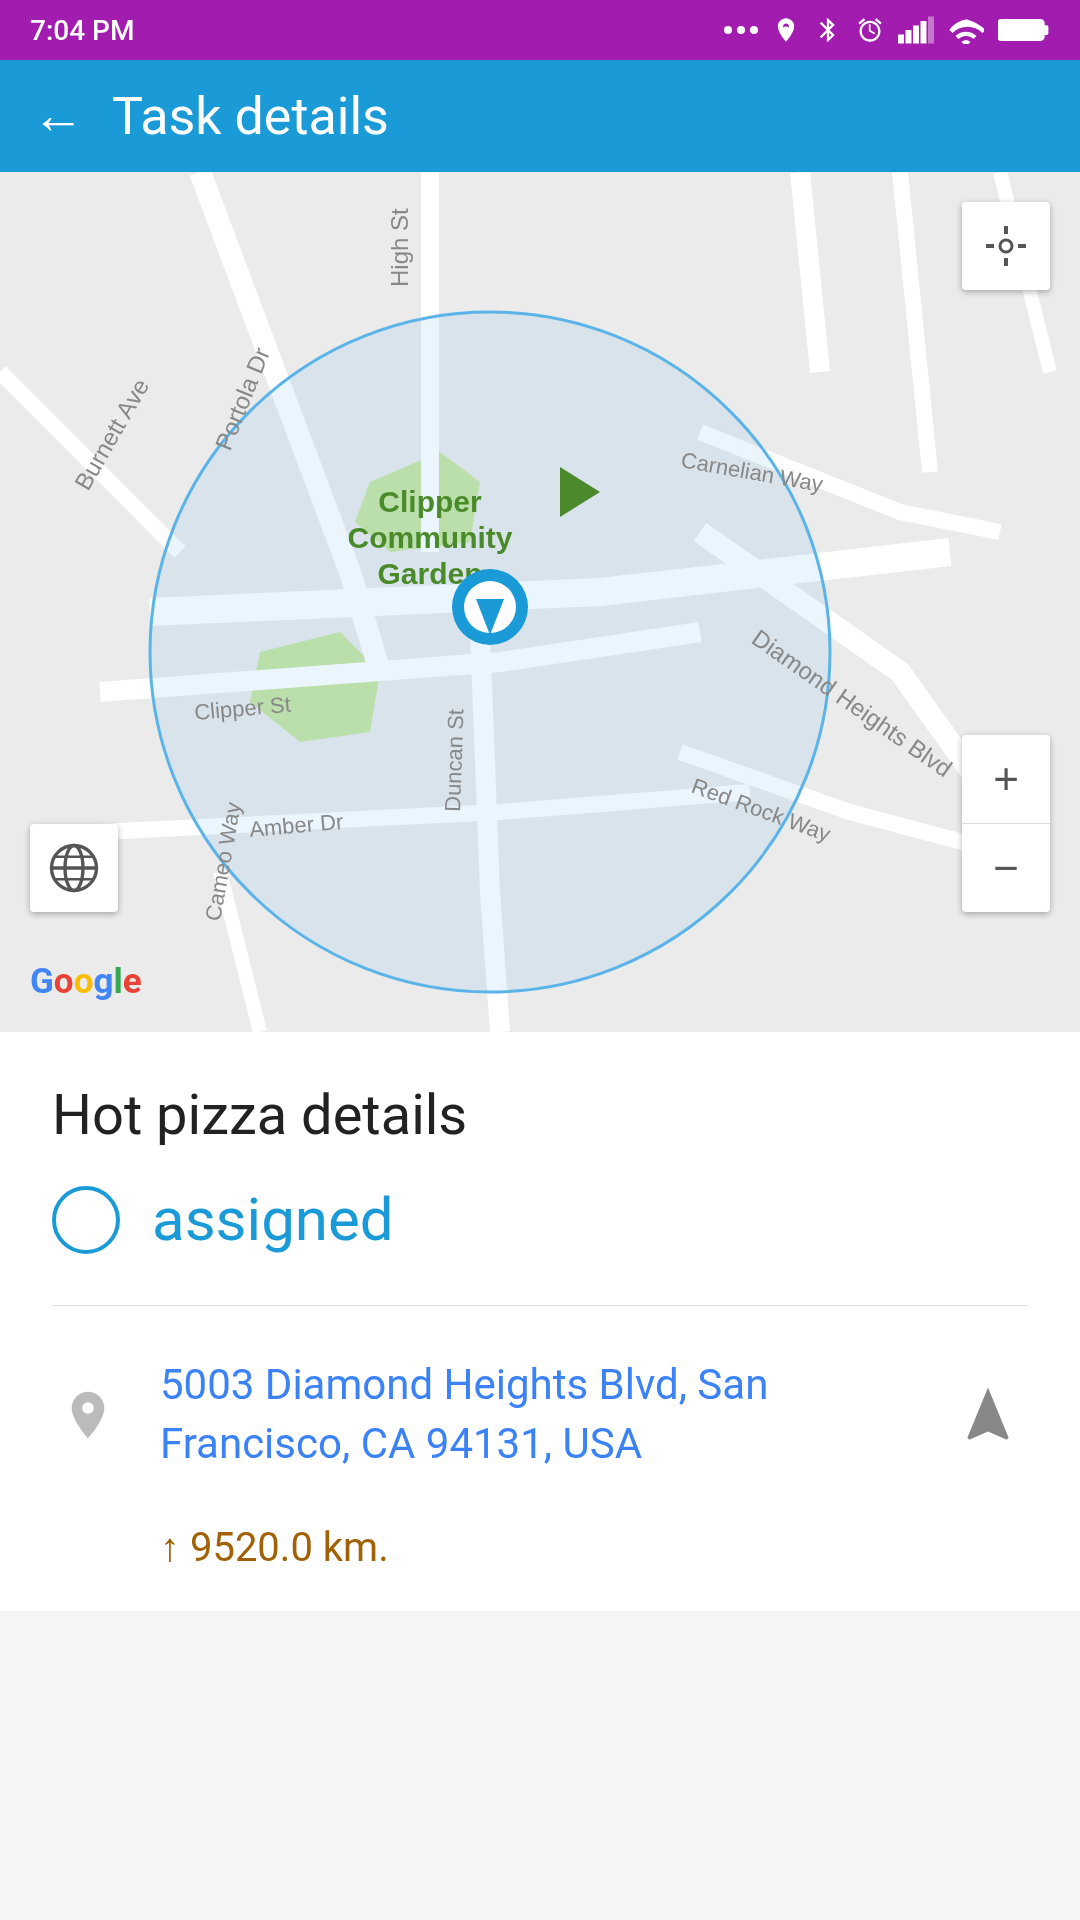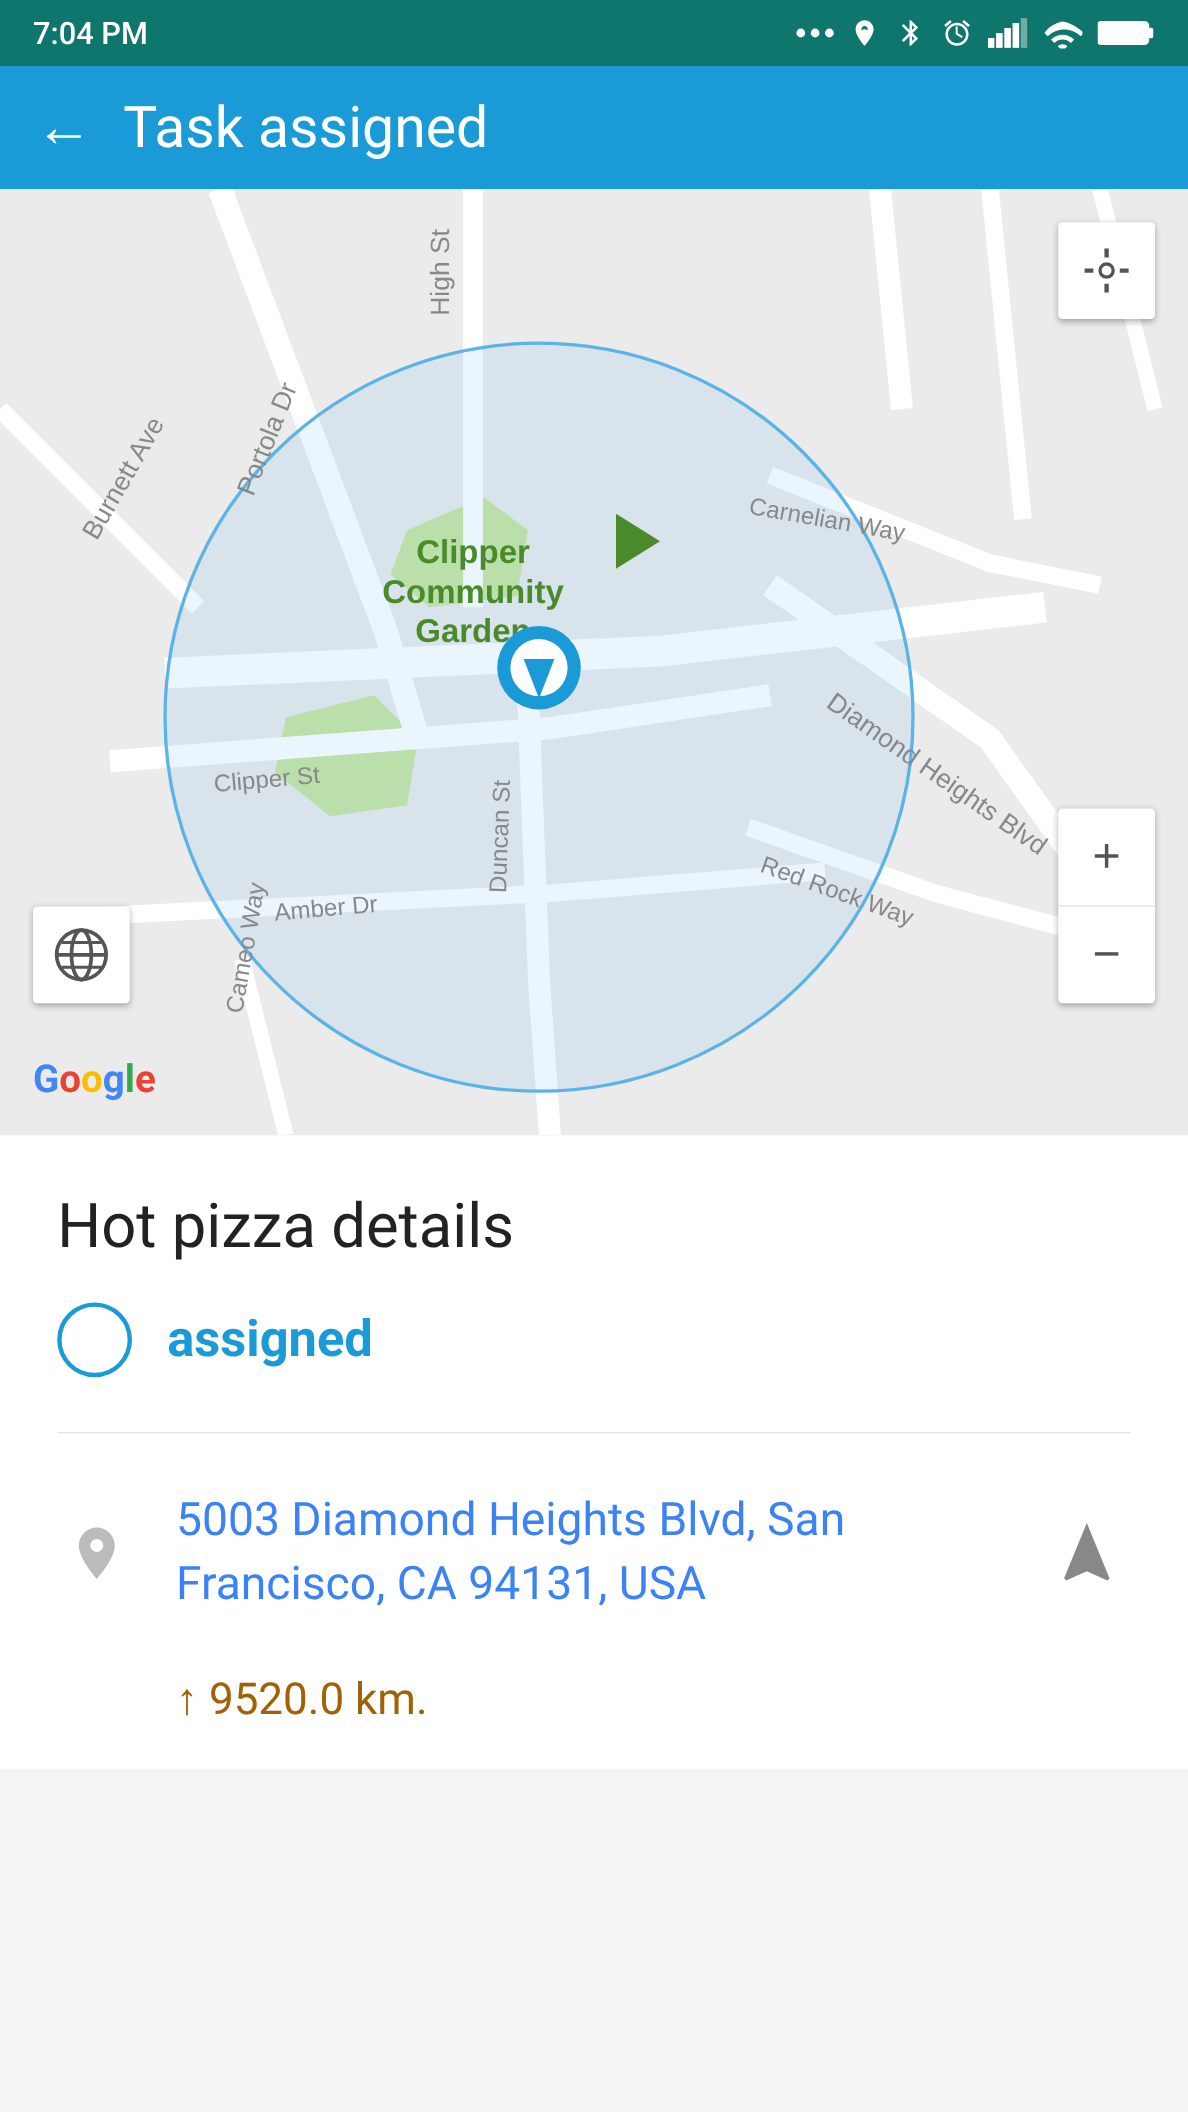--- a/index.html
+++ b/index.html
@@ -9,21 +9,21 @@
       min-height: 1920px;
       font-family: 'Roboto', Arial, sans-serif;
       background: #f5f5f5;
       overflow-x: hidden;
     }
 
     
     .status-bar {
       width: 100%;
       height: 60px;
-      background: #0f766e;
+      background: #a21caf;
       display: flex;
       align-items: center;
       justify-content: space-between;
       padding: 0 30px;
       color: white;
       font-size: 28px;
       font-weight: 500;
     }
     .status-bar-right {
       display: flex;
@@ -171,23 +171,23 @@
     }
     .status-circle {
       width: 68px;
       height: 68px;
       border-radius: 50%;
       border: 4px solid #1a9ad7;
       background: white;
       flex-shrink: 0;
     }
     .status-label {
-      font-size: 46px;
+      font-size: 60px;
       color: #1a9ad7;
-      font-weight: 700;
+      font-weight: 400;
     }
 
     .divider {
       height: 1px;
       background: #e0e0e0;
       margin: 0 0 50px 0;
     }
 
     .address-row {
       display: flex;
@@ -274,21 +274,21 @@
 
     <svg width="52" height="28" viewBox="0 0 32 16" fill="white">
       <rect x="0" y="2" width="28" height="12" rx="2" stroke="white" stroke-width="1.5" fill="white"></rect>
       <rect x="28" y="5" width="3" height="6" rx="1" fill="white"></rect>
     </svg>
   </div>
 </div>
 
 <div class="app-bar">
   <span class="app-bar-back">←</span>
-  <span class="app-bar-title">Task assigned</span>
+  <span class="app-bar-title">Task details</span>
 </div>
 
 <div class="map-container">
   <svg class="map-svg" viewBox="0 0 1080 860" xmlns="http://www.w3.org/2000/svg">
 
     <rect width="1080" height="860" fill="#e8e8e8"></rect>
 
     <rect x="0" y="0" width="1080" height="860" fill="#ebebeb"></rect>
 
     <polygon points="260,480 340,460 380,500 370,560 300,570 250,530" fill="#c8e6a0"></polygon>

